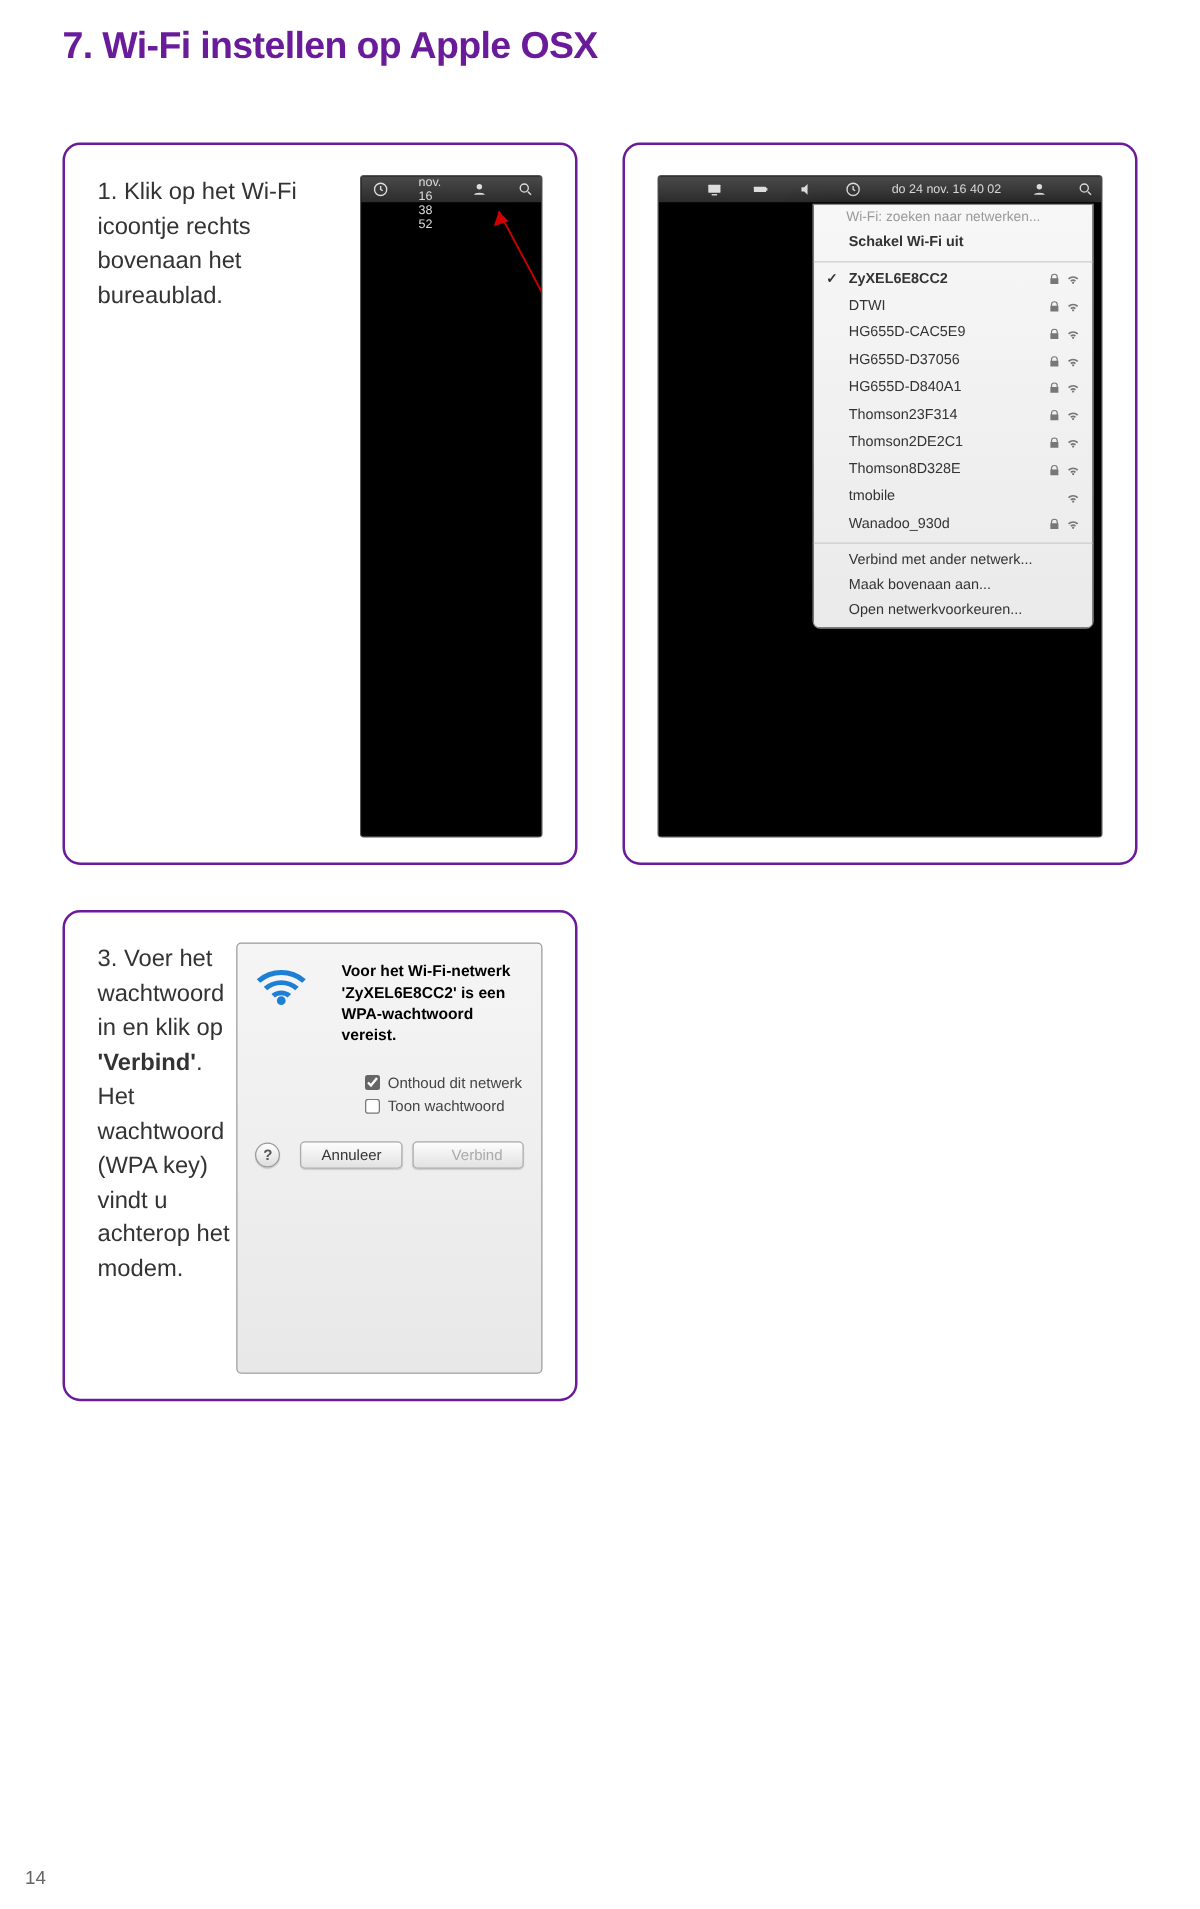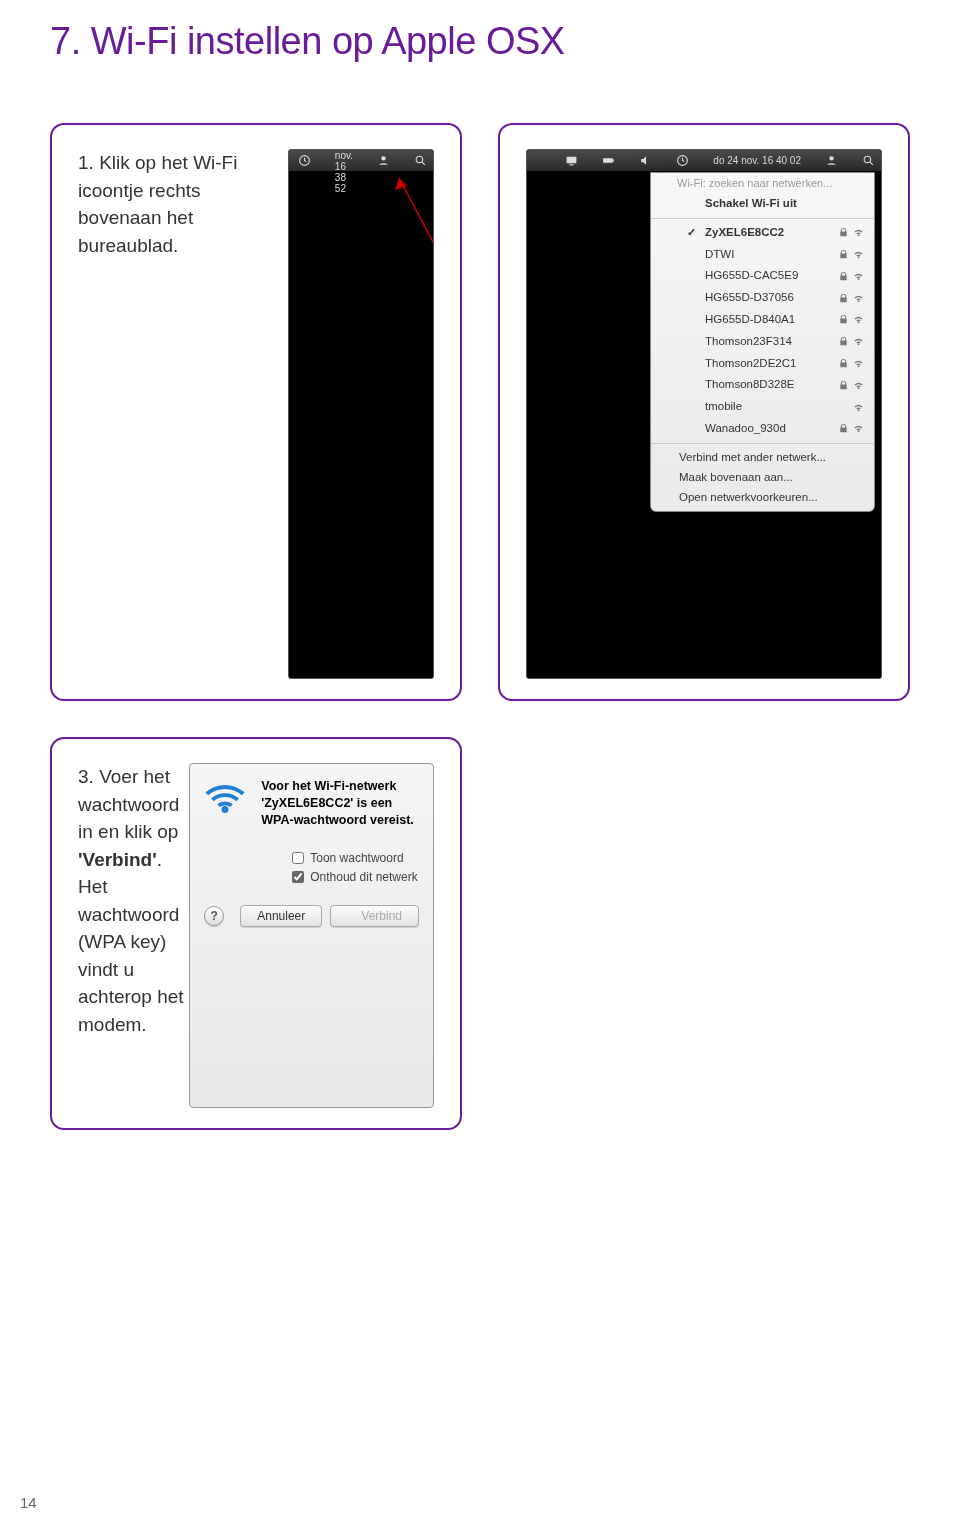--- a/index.html
+++ b/index.html
@@ -7,22 +7,22 @@
     width: 960px;
     height: 1527px;
     background: #fff;
     font-family: "Helvetica Neue", Arial, sans-serif;
     color: #333;
     padding: 20px 50px 30px 50px;
     position: relative;
   }
   h1.page-title {
     color: #6a1b9a;
-    font-size: 38px;
-    font-weight: 400;
+    font-size: 30px;
+    font-weight: 700;
     margin-bottom: 60px;
     letter-spacing: -0.5px;
   }
   .row {
     display: flex;
     gap: 36px;
     margin-bottom: 36px;
   }
   .block {
     width: 412px;
@@ -104,21 +104,20 @@
     color: #999;
     padding: 4px 10px 4px 26px;
     font-size: 11px;
   }
   .dd-item {
     padding: 4px 10px 4px 28px;
     display: flex;
     align-items: center;
     position: relative;
     line-height: 1.2;
-    margin-left: 26px;
   }
   .dd-item.selected::before {
     content: "✓";
     position: absolute;
     left: 10px;
     font-size: 11px;
     color: #333;
   }
   .dd-item.bold { font-weight: 700; }
   .dd-icons {
@@ -146,21 +145,21 @@
     border: 1px solid #999;
     border-radius: 4px;
     padding: 14px 14px 10px 14px;
     font-size: 12px;
     color: #333;
     position: relative;
     width: 100%;
   }
   .dialog-head {
     display: flex;
-    gap: 15px;
+    gap: 27px;
     align-items: flex-start;
     margin-bottom: 20px;
   }
   .wifi-big svg { width: 42px; height: 42px; fill: #1e7fd6; }
   .dialog-head-text {
     font-weight: 700;
     font-size: 12.5px;
     line-height: 1.35;
     color: #000;
     flex: 1;
@@ -470,26 +469,26 @@
     <div class="dialog">
       <div class="dialog-head">
         <span class="wifi-big">
           <svg viewBox="0 0 24 24">
               <path d="M12 20a2 2 0 100-4 2 2 0 000 4zm-4.5-5a7 7 0 019 0l-1.6 1.6a4.6 4.6 0 00-5.8 0zm-3.5-3.3a12 12 0 0116 0l-1.6 1.6a9.7 9.7 0 00-12.8 0zM.8 8.2a17 17 0 0122.4 0L21.6 9.8a14.7 14.7 0 00-19.2 0z"></path>
             </svg>
         </span>
         <div class="dialog-head-text">Voor het Wi-Fi-netwerk 'ZyXEL6E8CC2' is een WPA-wachtwoord vereist.</div>
       </div>
       <div class="check-row">
+        <input type="checkbox" checked="" style="">
+        <span>Onthoud dit netwerk</span>
+      </div>
+      <div class="check-row">
         <input type="checkbox" style="">
         <span>Toon wachtwoord</span>
-      </div>
-      <div class="check-row">
-        <input type="checkbox" checked="" style="">
-        <span>Onthoud dit netwerk</span>
       </div>
       <div class="dialog-footer">
         <span class="help-btn">?</span>
         <span class="spacer"></span>
         <button class="mac-btn">Annuleer</button>
         <button class="mac-btn disabled">Verbind</button>
       </div>
     </div>
   </div>
 </div>

